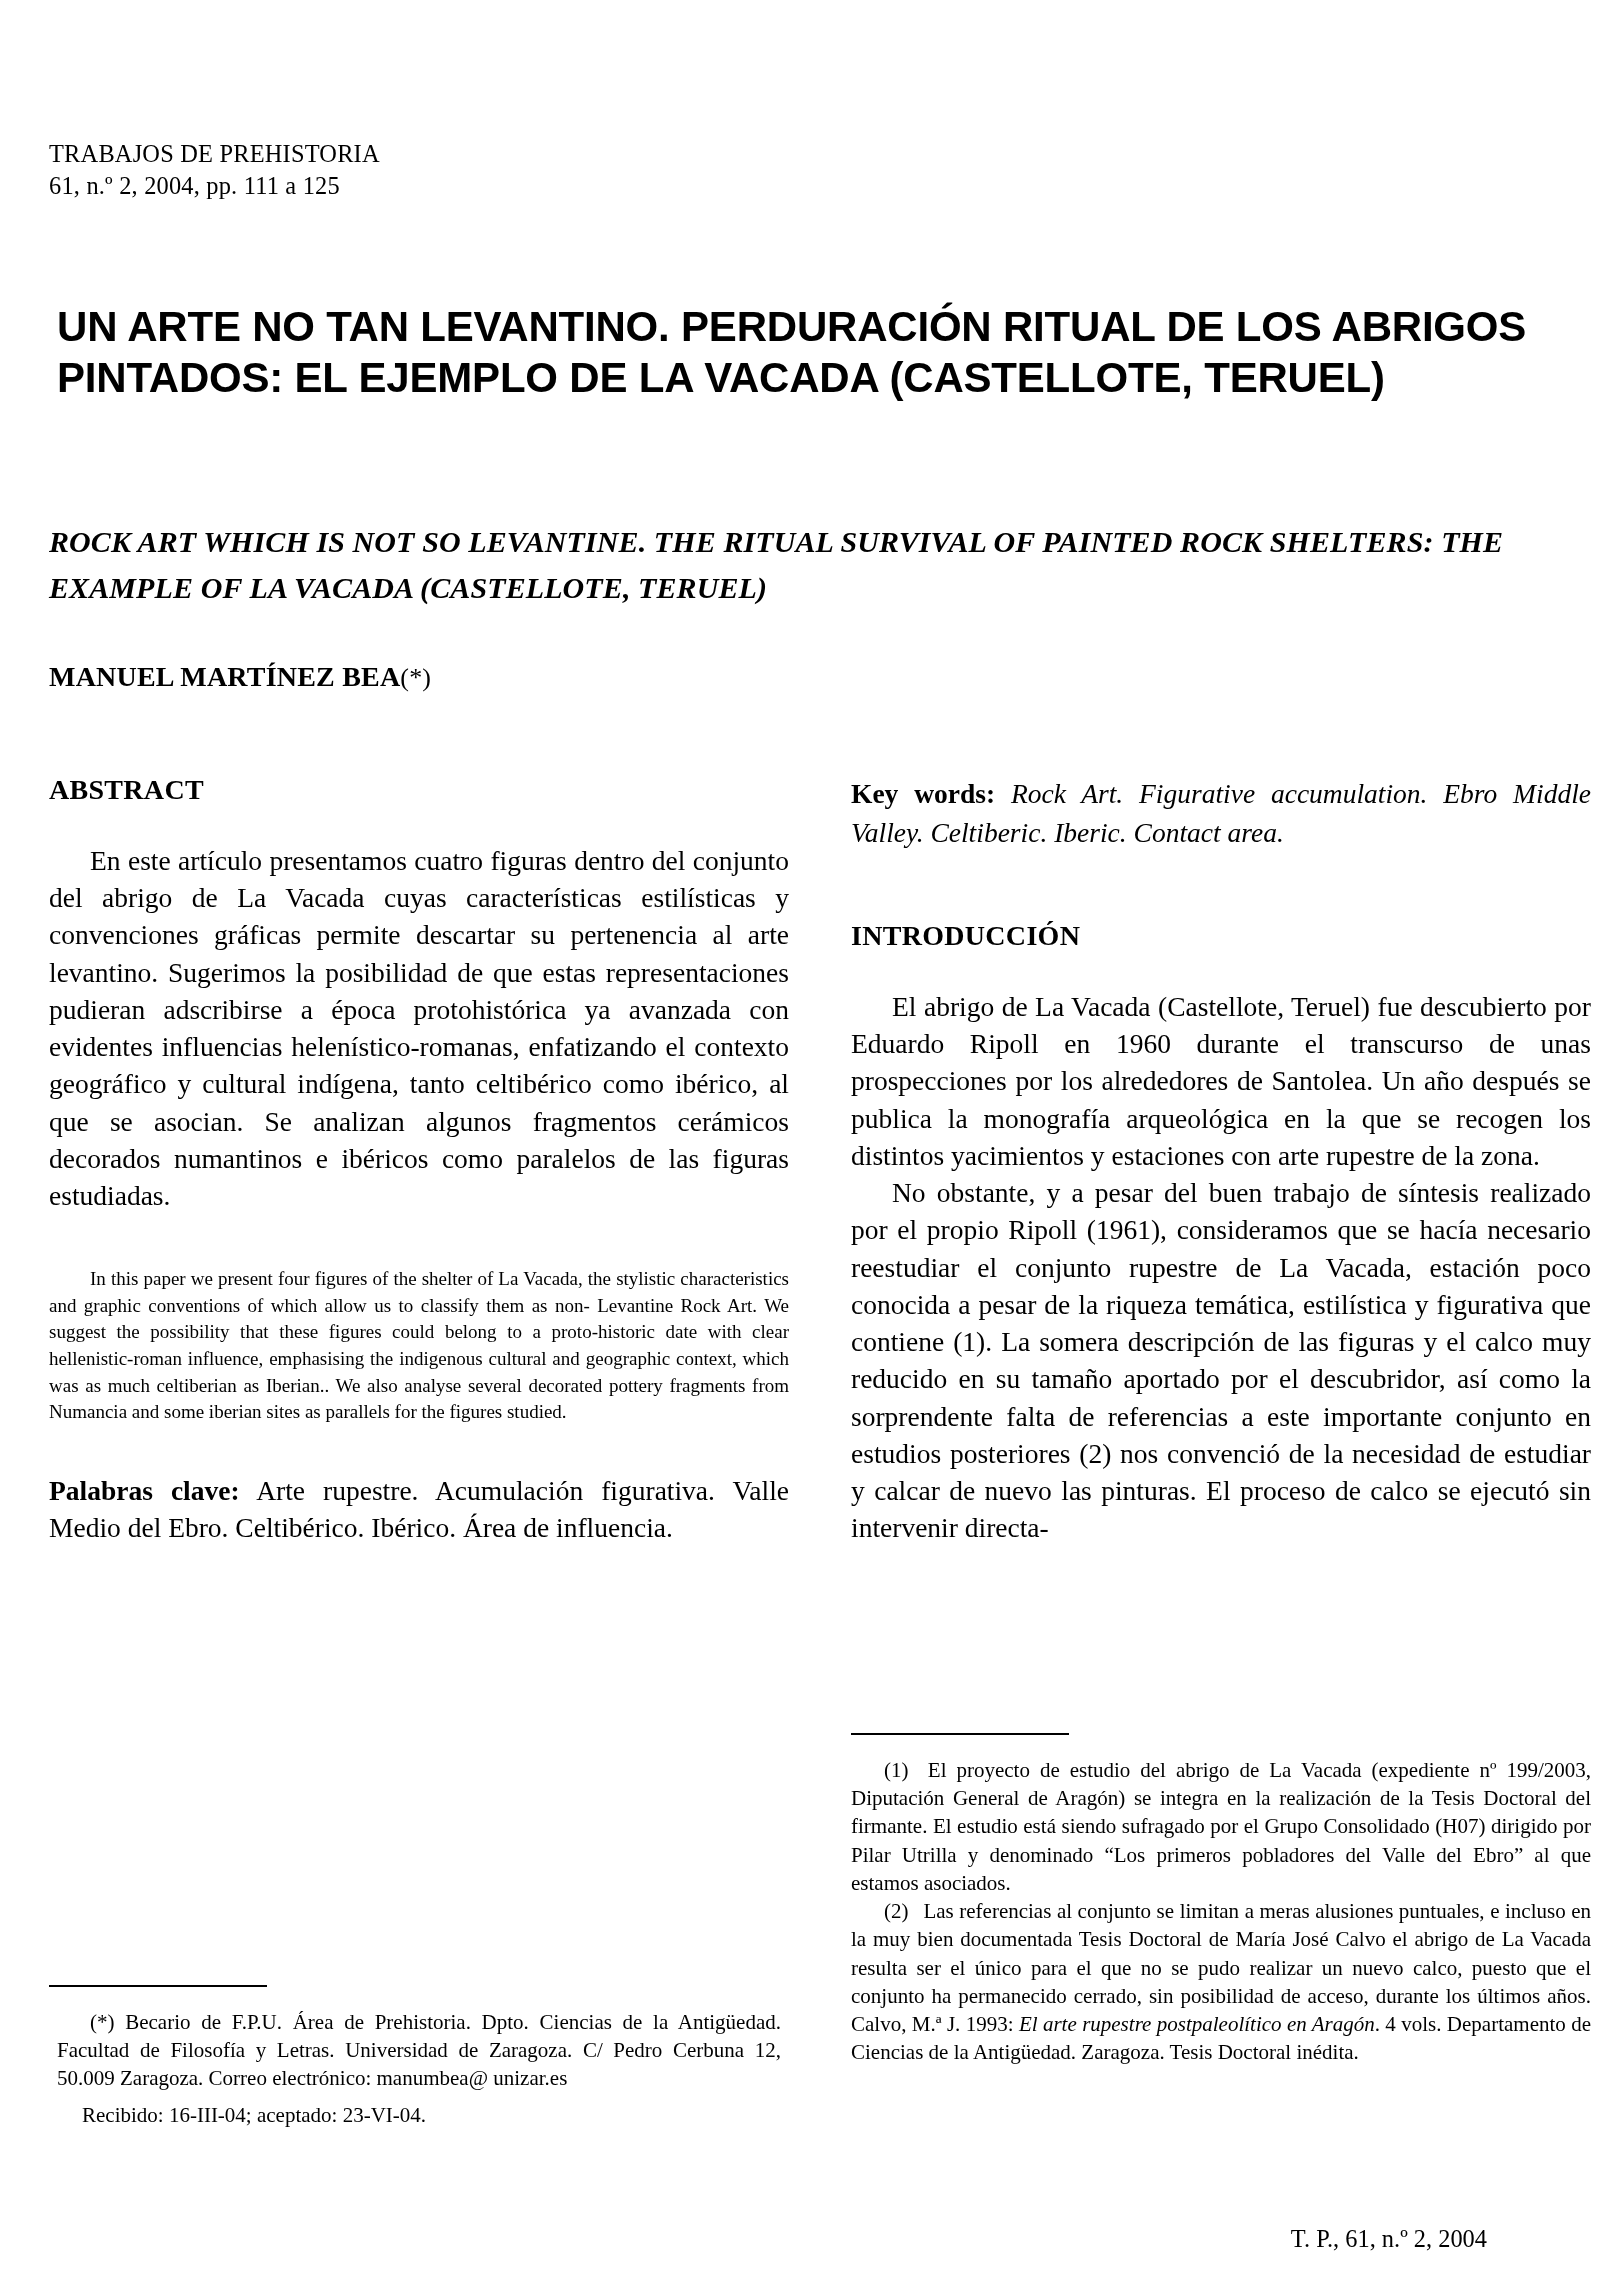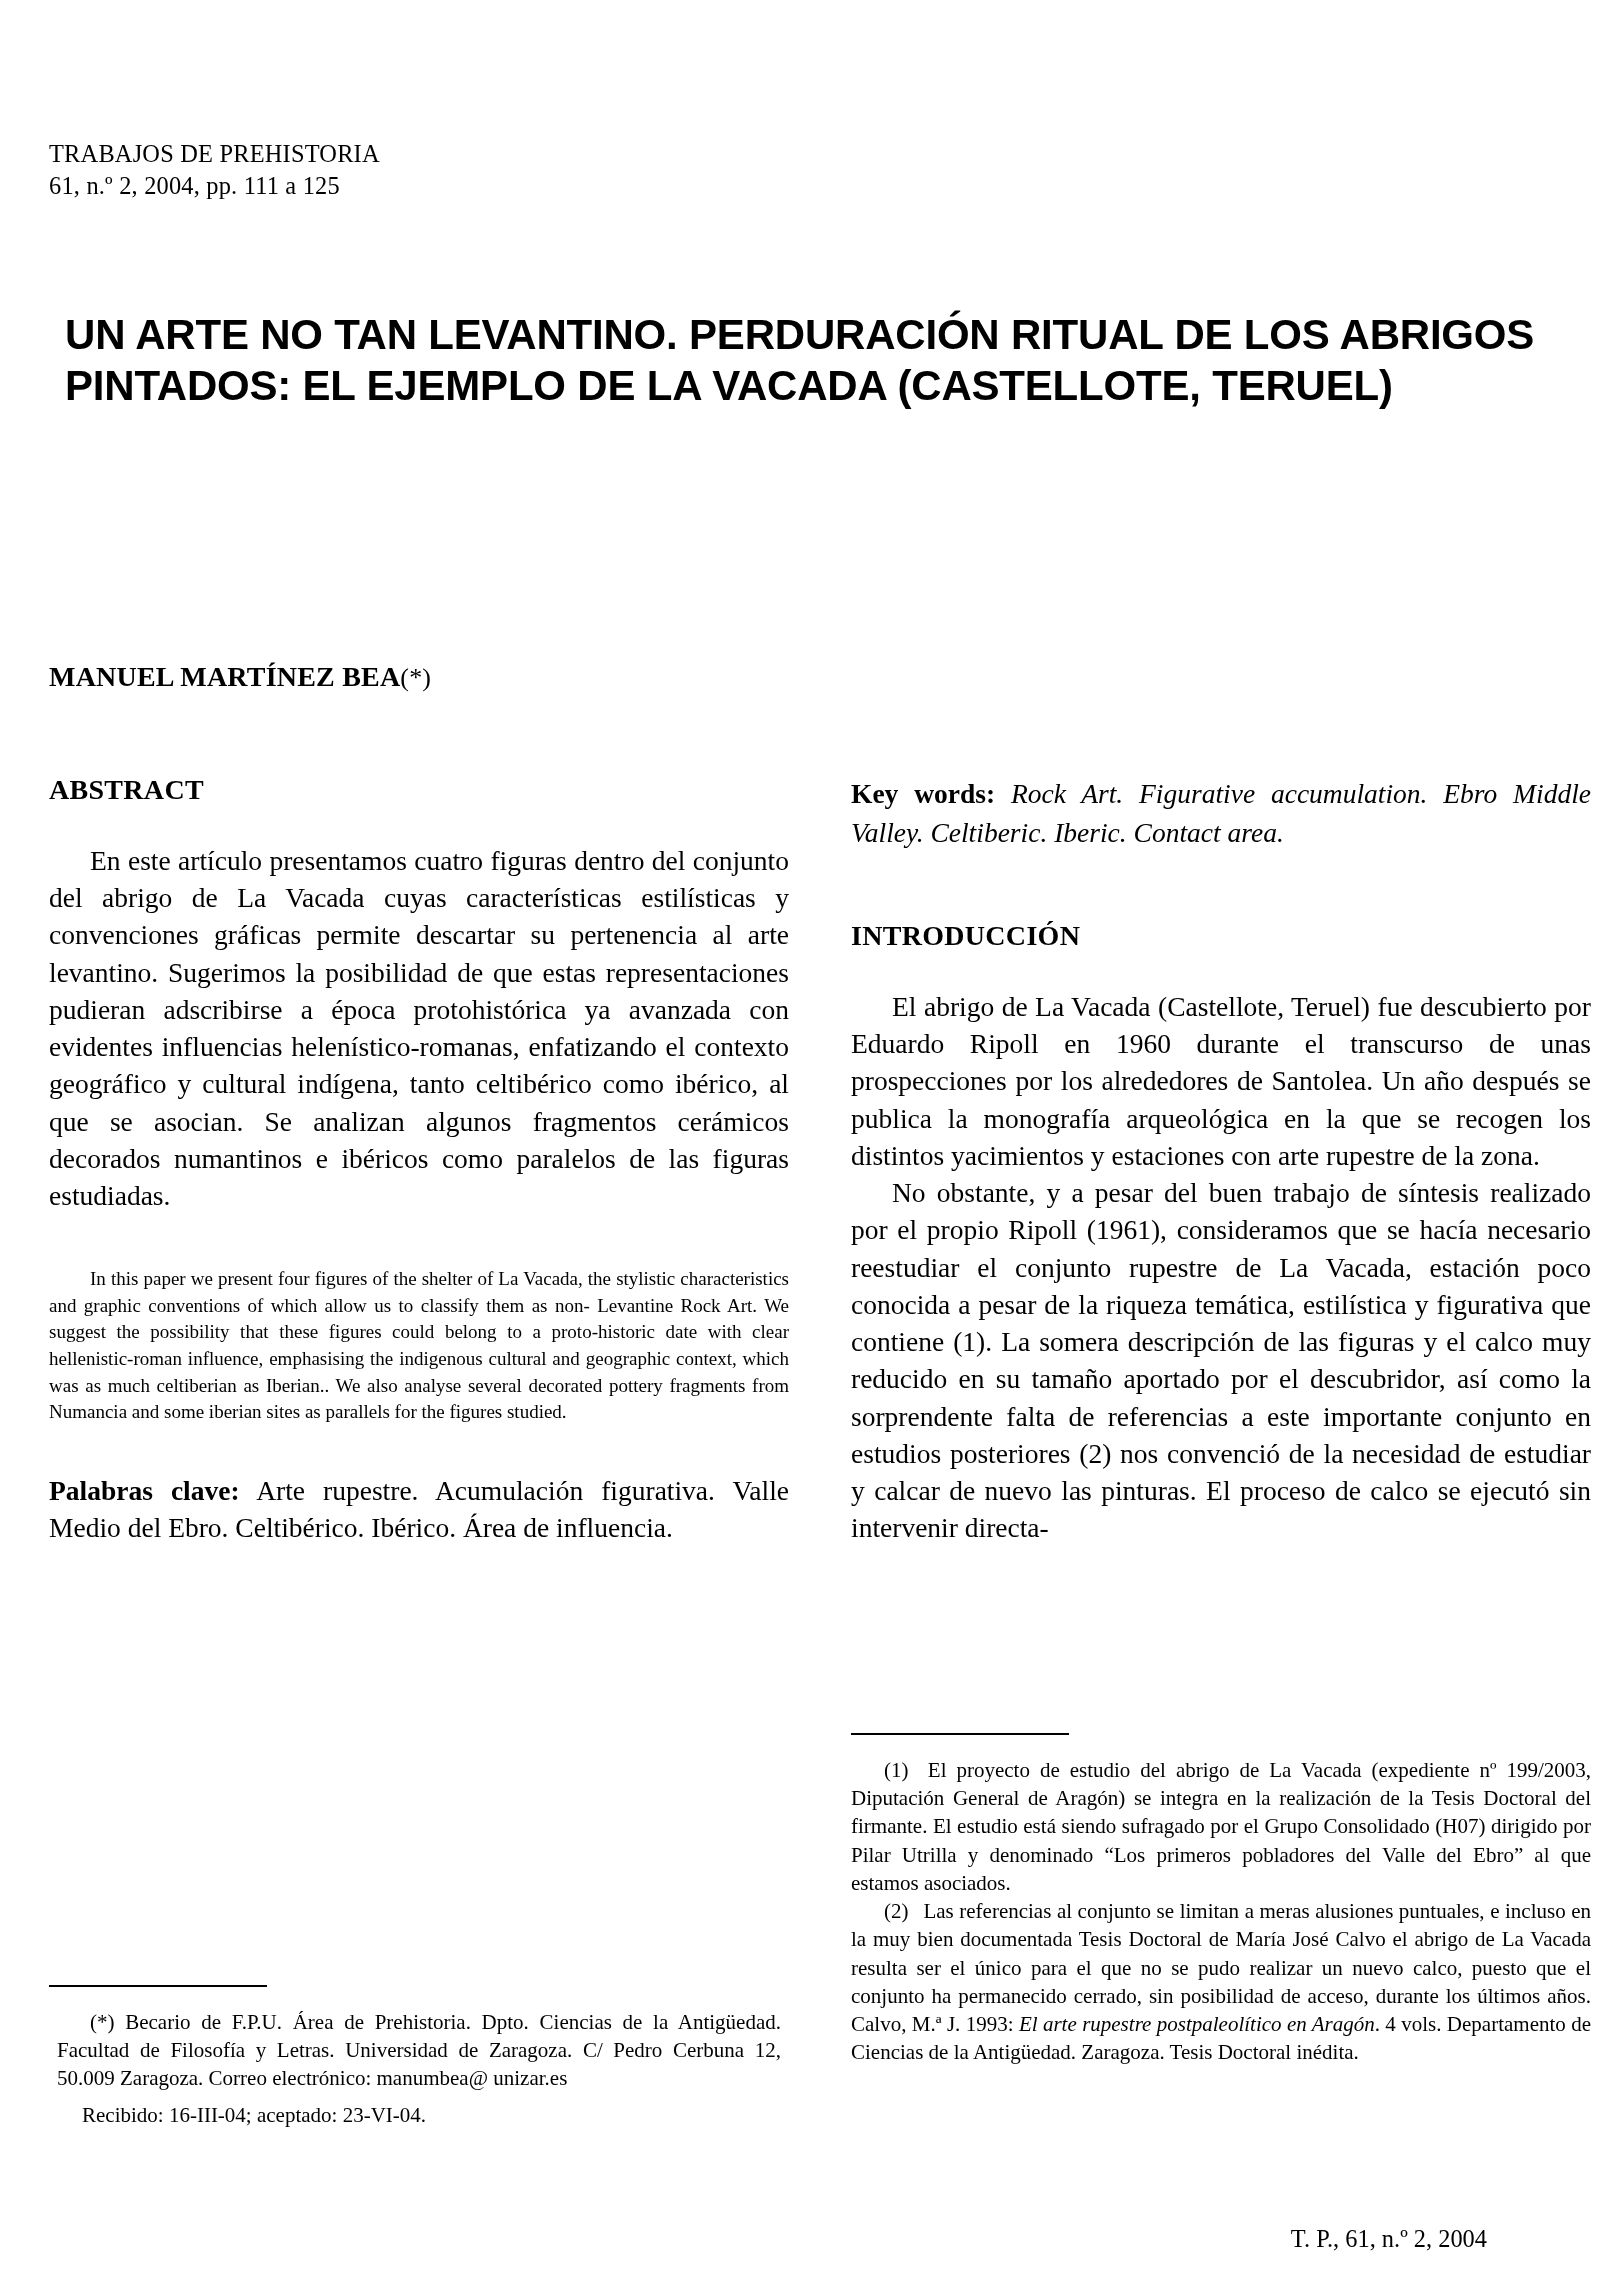--- a/index.html
+++ b/index.html
@@ -42,21 +42,21 @@
     left: 49px;
     top: 293px;
     width: 1503px;
   }
   .title-es {
     font-family: "Liberation Sans", "DejaVu Sans", sans-serif;
     font-weight: bold;
     font-size: 42px;
     line-height: 1.22;
     letter-spacing: -0.2px;
-    margin: 16px;
+    margin: 8px;
   }
   .title-en {
     position: absolute;
     left: 49px;
     top: 519px;
     width: 1527px;
     font-style: italic;
     font-weight: bold;
     font-size: 30px;
     line-height: 1.52;
@@ -195,20 +195,21 @@
 <div class="page">
 
   <div class="journal-head">
     <div class="jh-line">TRABAJOS DE PREHISTORIA</div>
     <div class="jh-line">61, n.º 2, 2004, pp. 111 a  125</div>
   </div>
 
   <div class="title-block">
     <h1 class="title-es">UN ARTE NO TAN LEVANTINO. PERDURACIÓN RITUAL DE LOS ABRIGOS PINTADOS: EL EJEMPLO DE LA VACADA (CASTELLOTE, TERUEL)</h1>
   </div>
+  <h2 class="title-en">ROCK ART WHICH IS NOT SO LEVANTINE. THE RITUAL SURVIVAL OF PAINTED ROCK SHELTERS: THE EXAMPLE OF LA VACADA (CASTELLOTE, TERUEL)</h2>
 
   <div class="author">
     <span>MANUEL MARTÍNEZ BEA</span><span class="aff-mark">(*)</span>
   </div>
 
   <div class="columns">
 
     <div class="col col-left">
 
       <h2 class="section-head">ABSTRACT</h2>

